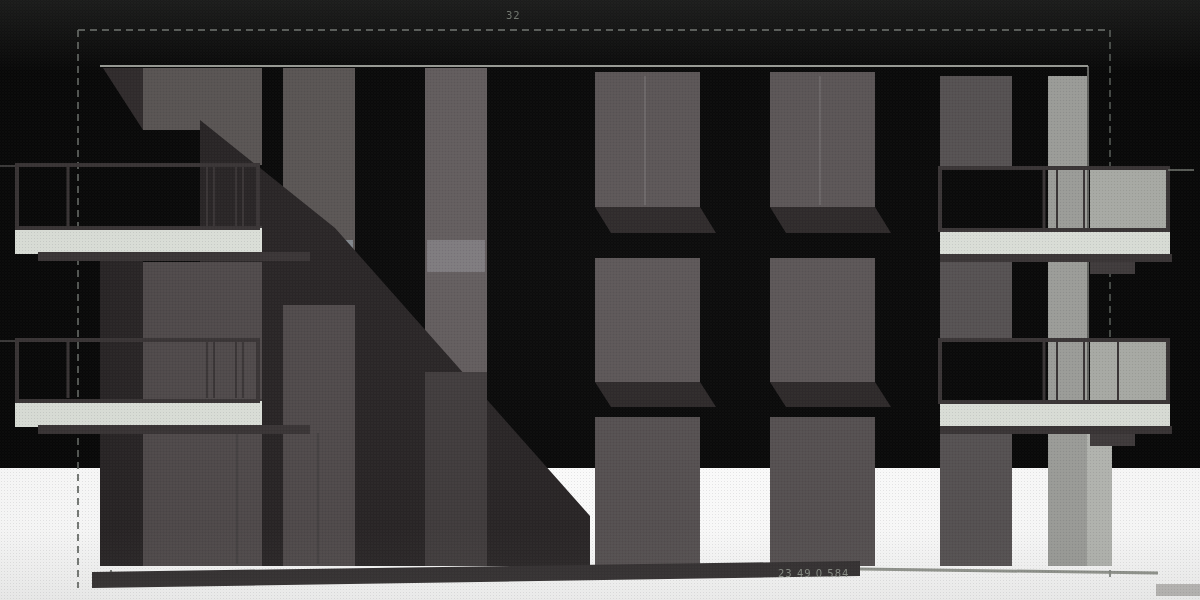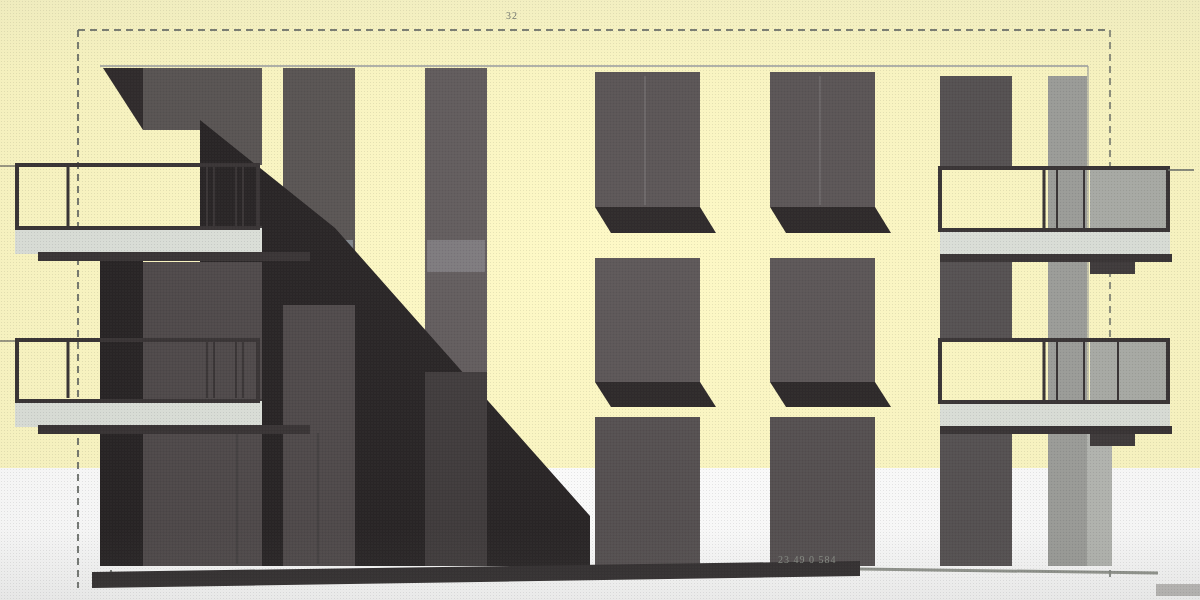--- a/index.html
+++ b/index.html
@@ -1,33 +1,33 @@
 <!DOCTYPE html>
 <html><head>
 <meta charset="utf-8">
 <style>
   html,body{margin:0;padding:0;width:1200px;height:600px;overflow:hidden;
     font-family:"DejaVu Sans",sans-serif;}
-  #stage{position:relative;width:1200px;height:468px;background:#fef9c3;font-family:Liberation Serif, serif;}
+  #stage{position:relative;width:1200px;height:468px;background:#000000;}
   #drawing{position:absolute;left:0;top:0;filter:blur(0.45px) saturate(0.92);}
   
   #halftone{position:absolute;left:0;top:0;width:1200px;height:600px;pointer-events:none;
     background-image:
       radial-gradient(rgba(35,35,38,0.10) 1px, transparent 1px),
       radial-gradient(rgba(235,238,230,0.09) 1px, transparent 1px);
     background-size:3px 3px,3px 3px;
     background-position:0 0,1.5px 1.5px;}
   #photo-tint{position:absolute;left:0;top:0;width:1200px;height:600px;pointer-events:none;
     background:
       linear-gradient(180deg, rgba(200,205,198,0.10), rgba(0,0,0,0) 12%, rgba(0,0,0,0) 88%, rgba(120,122,118,0.10)),
       radial-gradient(ellipse at 50% 45%, rgba(255,255,255,0.05), rgba(90,92,88,0.07));}
   .dim-label{position:absolute;color:#71766f;filter:blur(0.55px);
     font-size:10px;letter-spacing:1px;white-space:nowrap;}
   #top-dim{left:506px;top:10px;}
-  #bottom-dim{left:778px;top:554px;color:#868a83;}
+  #bottom-dim{left:778px;top:568px;color:#868a83;}
 </style>
 </head>
 <body>
 
 <div id="stage">
   <svg id="drawing" width="1200" height="600" viewBox="0 0 1200 600">
       <line x1="78" y1="30" x2="1110" y2="30" fill="none" stroke="#5a5f5a" stroke-width="2" stroke-dasharray="7 5" opacity="0.85"></line>
       <line x1="78" y1="30" x2="78" y2="588" fill="none" stroke="#5a5f5a" stroke-width="2" stroke-dasharray="7 5" opacity="0.85"></line>
       <line x1="1110" y1="30" x2="1110" y2="582" fill="none" stroke="#5a5f5a" stroke-width="2" stroke-dasharray="7 5" opacity="0.7"></line>
       <line x1="111" y1="522" x2="111" y2="586" fill="none" stroke="#565b56" stroke-width="2" stroke-dasharray="4 4" opacity="0.8"></line>

